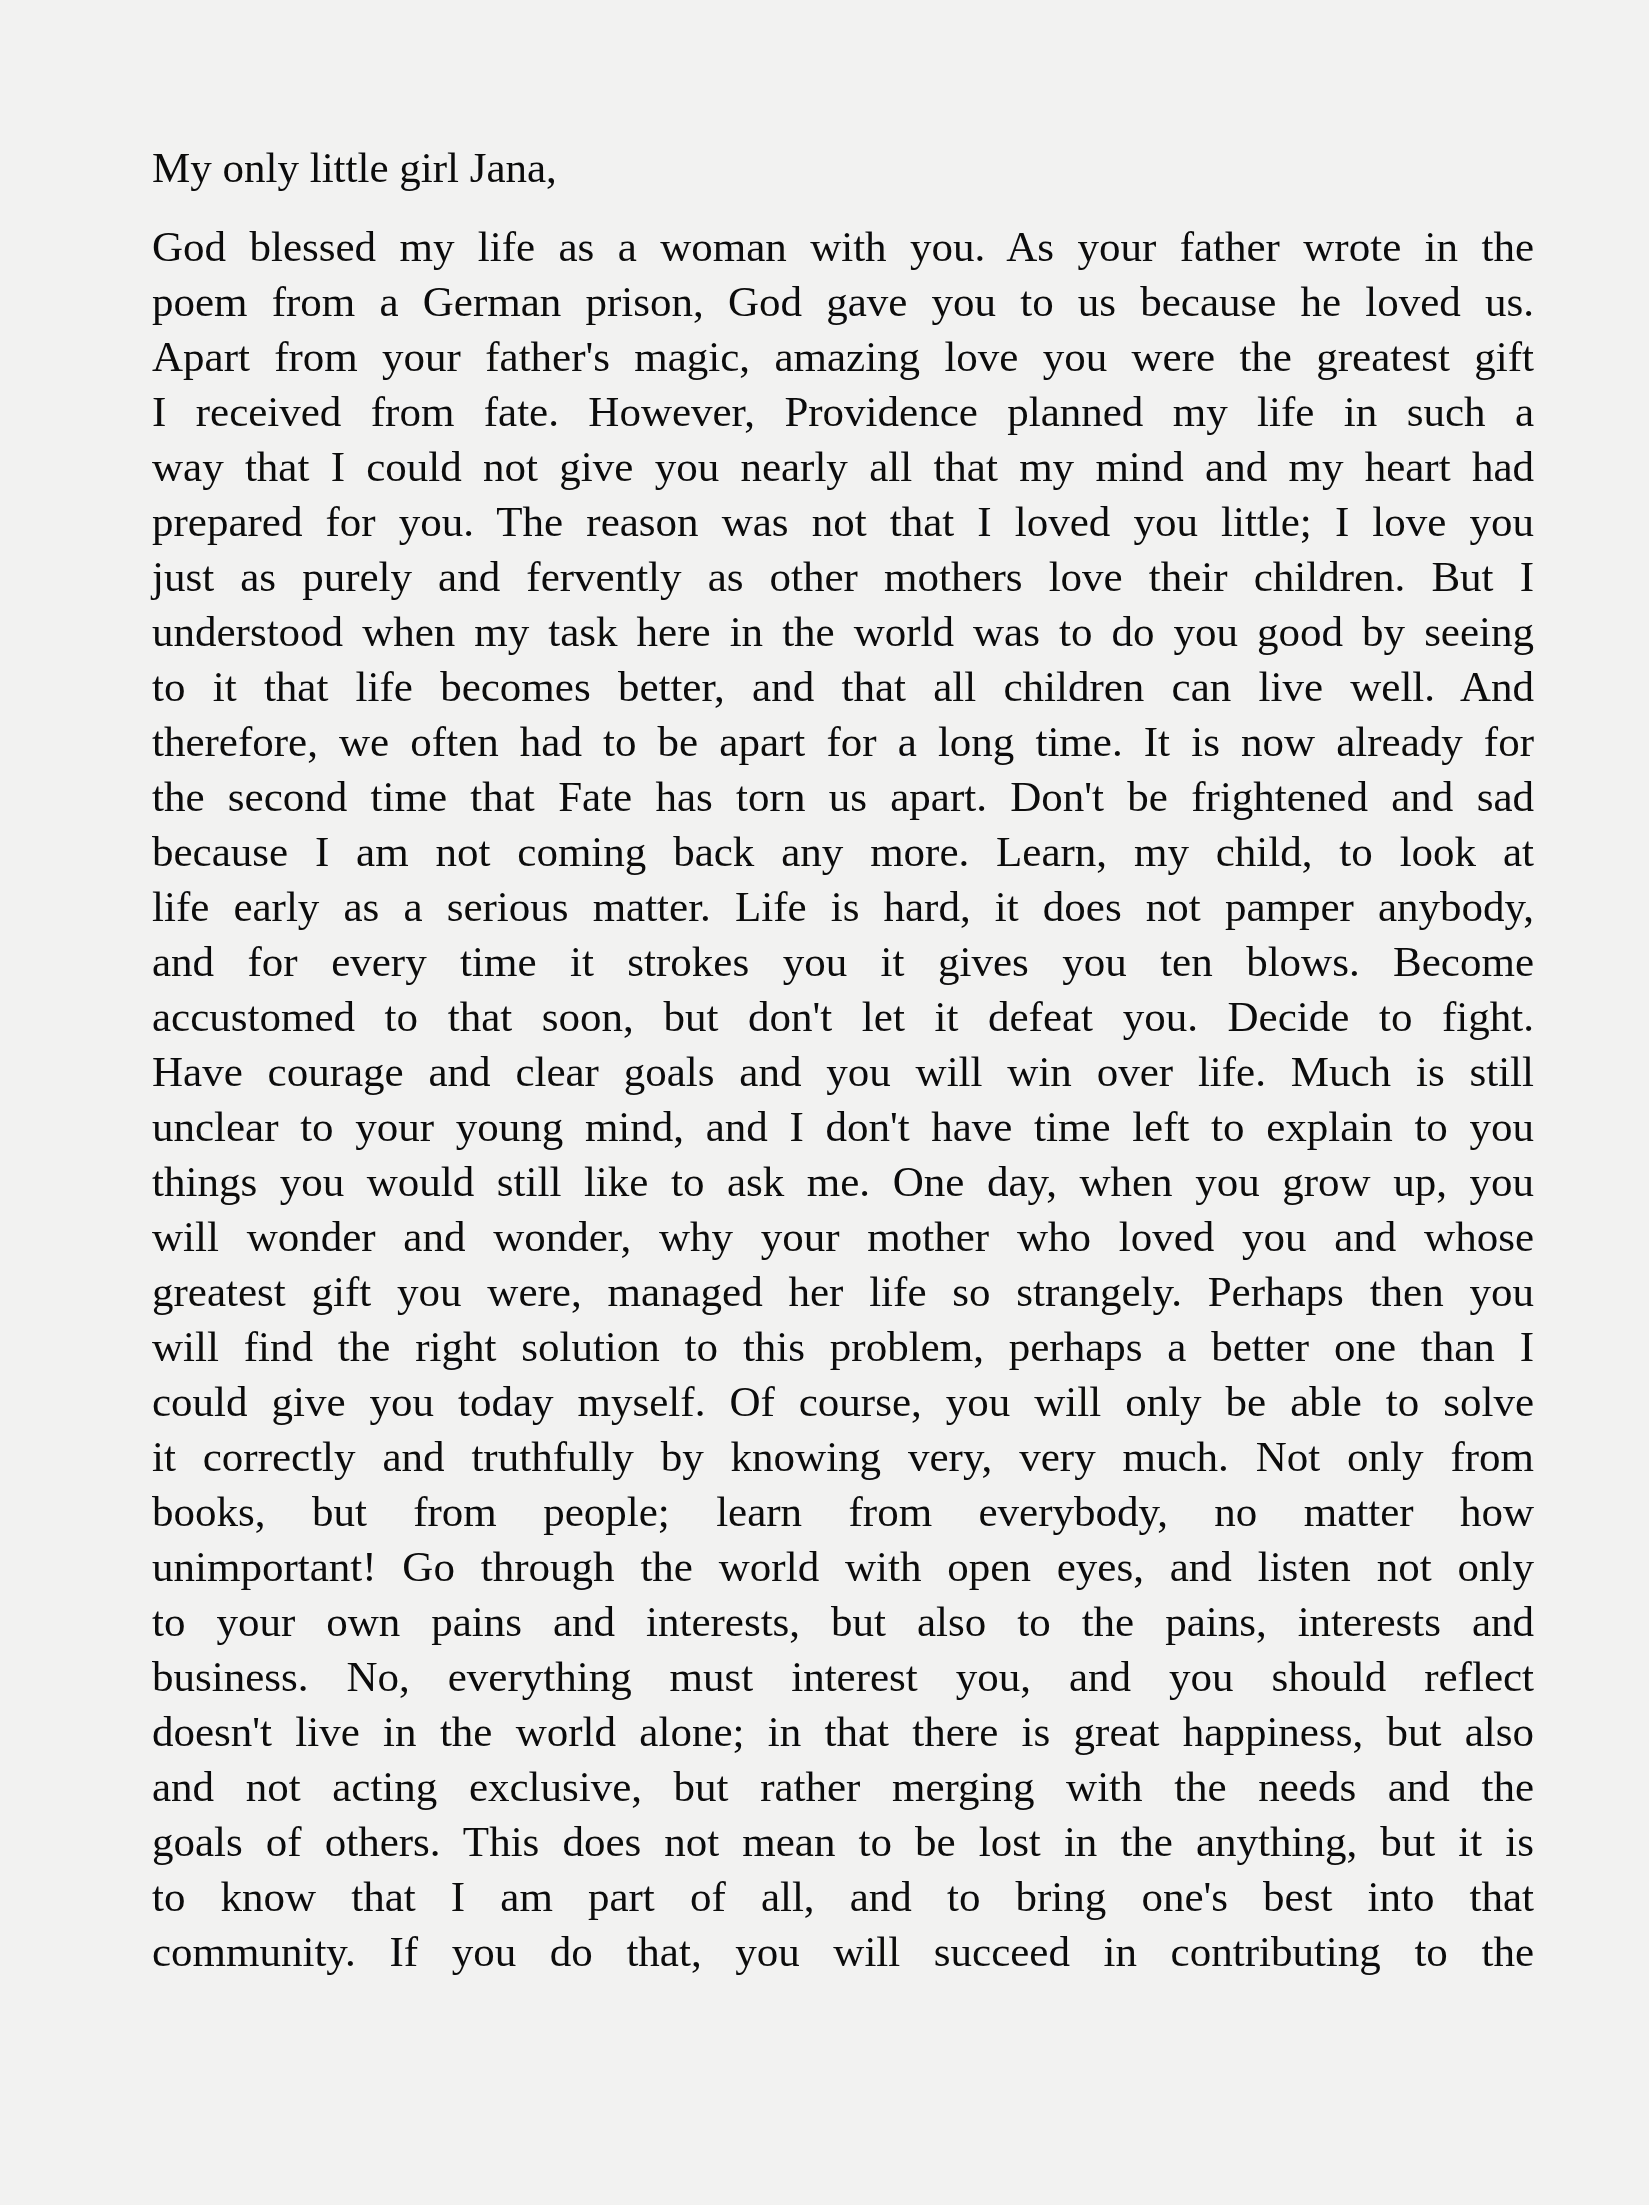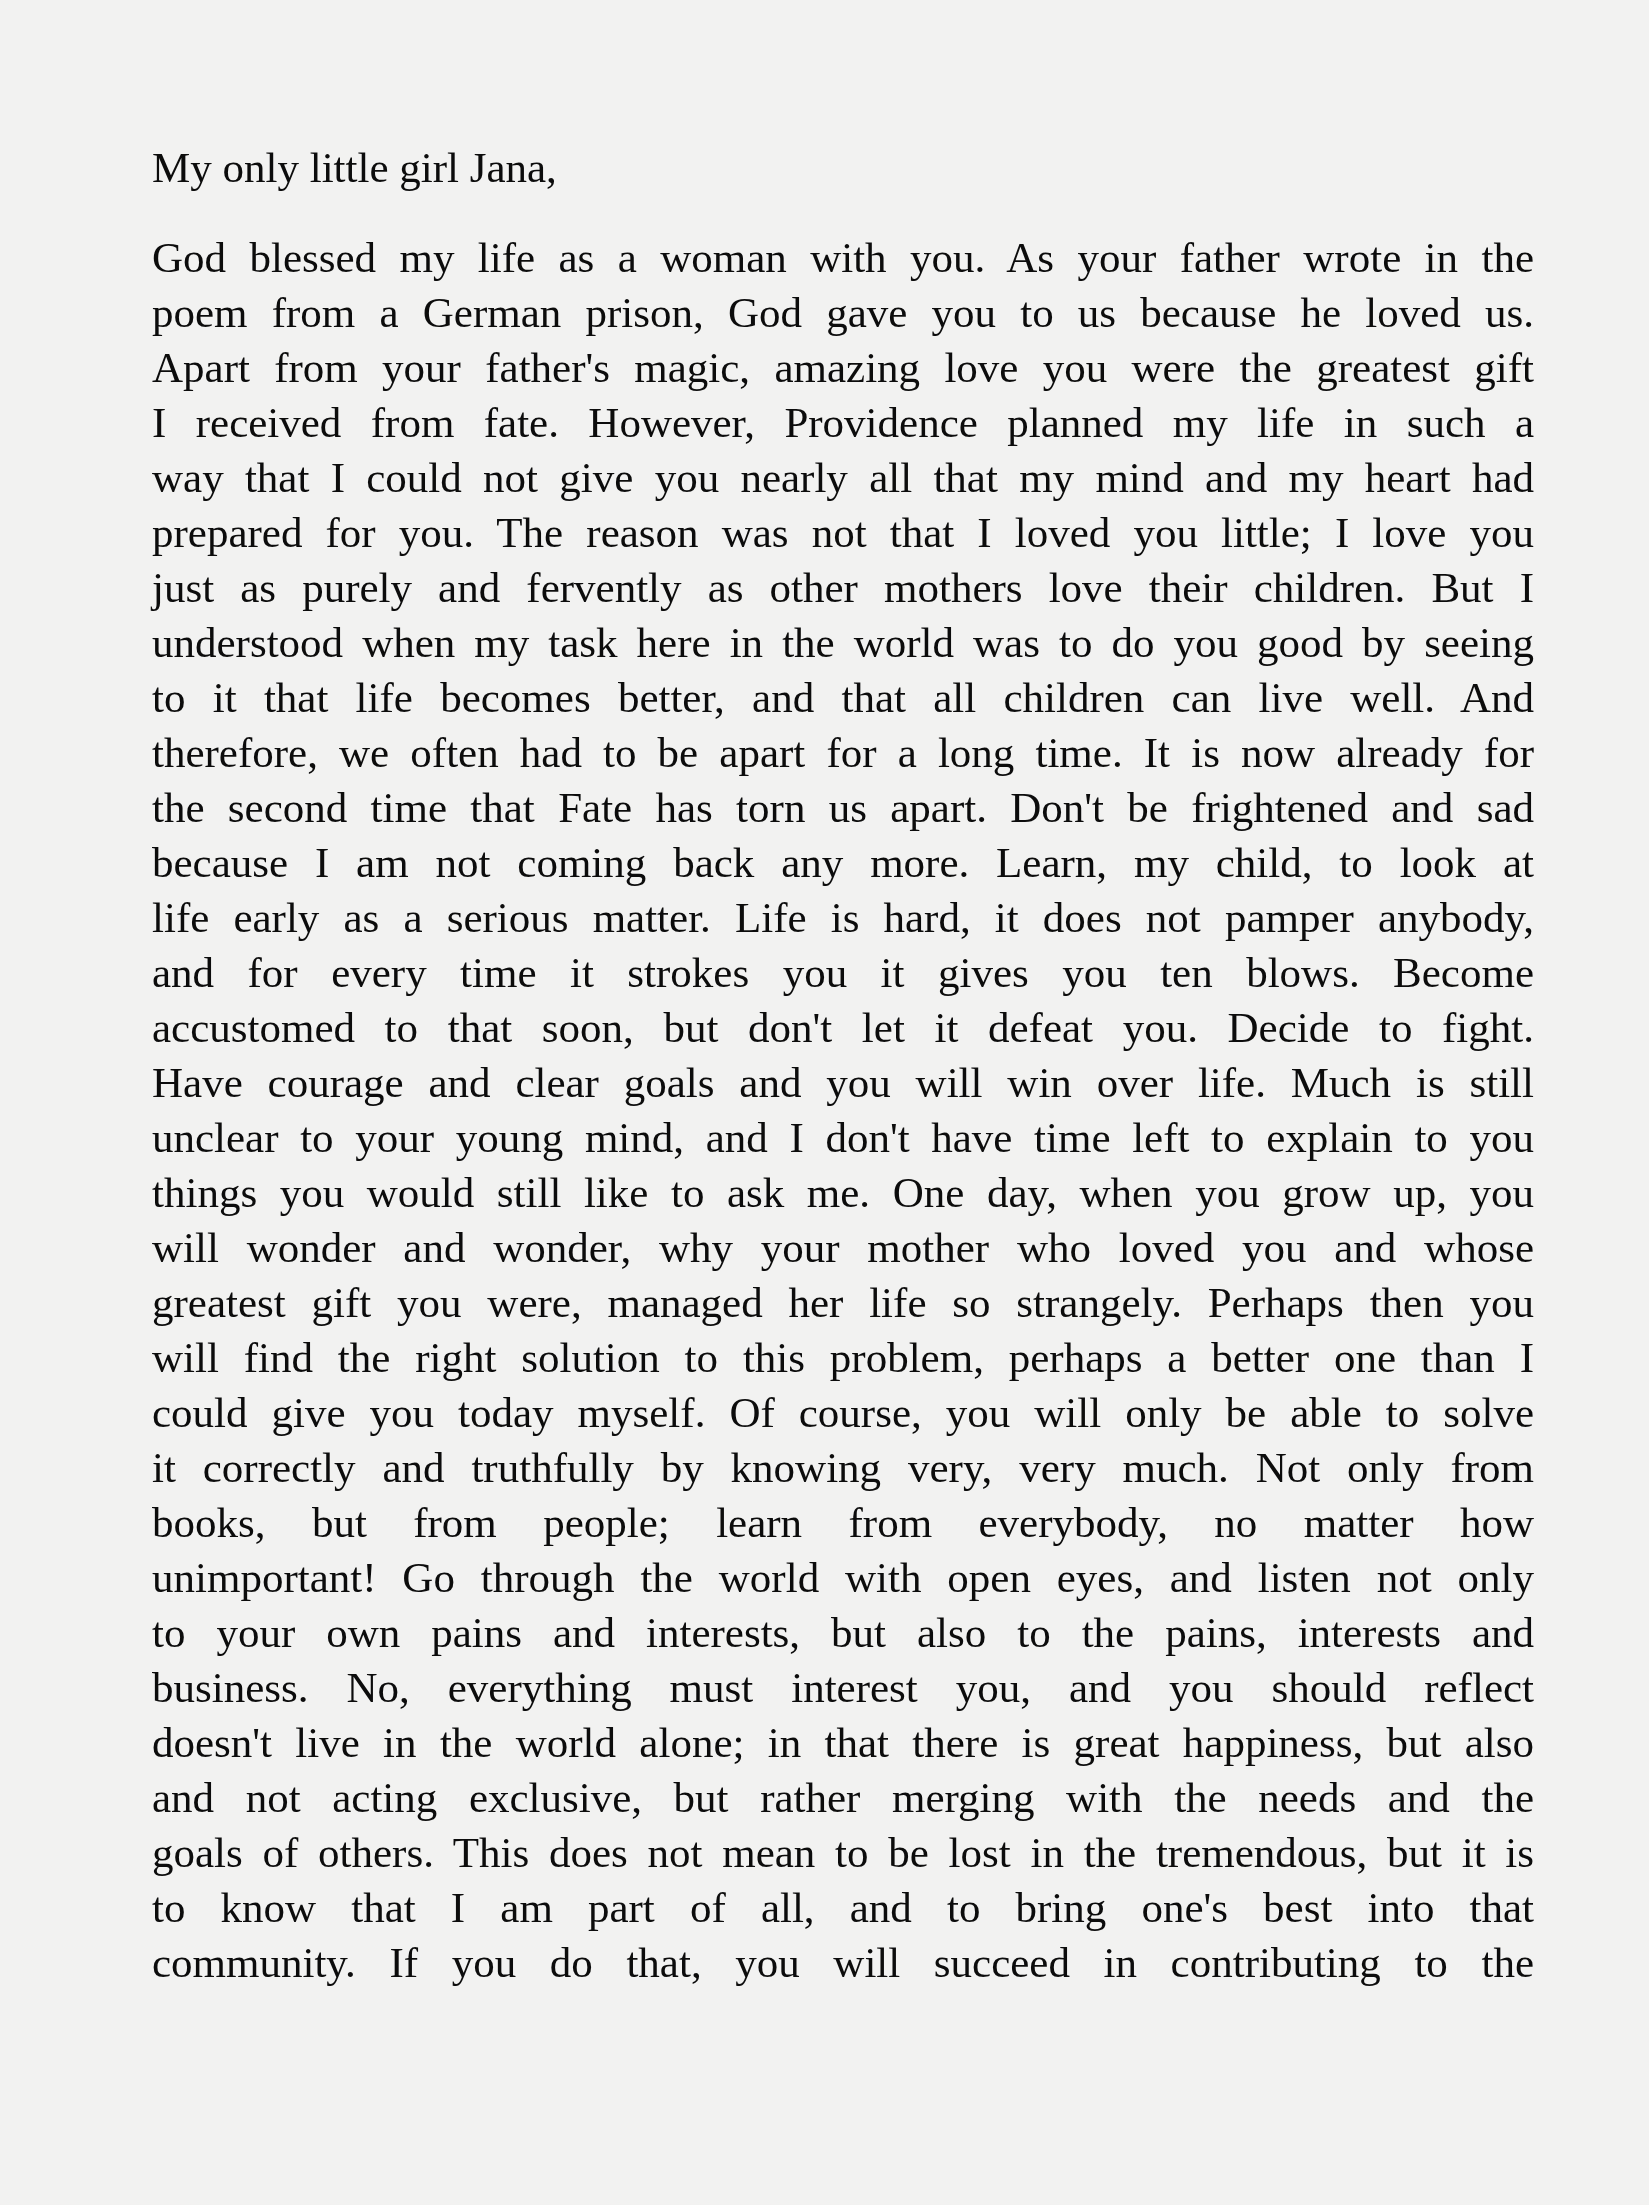--- a/index.html
+++ b/index.html
@@ -17,21 +17,21 @@
     width: 1650px;
     height: 2205px;
     padding: 140px 116px 0 152px;
     font-family: "Liberation Serif", "DejaVu Serif", serif;
     font-size: 43px;
     line-height: 55px;
     color: #0c0c0c;
   }
   .salutation {
     text-align: left;
-    margin: 0 0 35px 0;
+    margin: 0 0 24px 0;
     white-space: nowrap;
   }
   .line {
     text-align: justify;
     text-align-last: justify;
     text-justify: inter-word;
     height: 55px;
     overflow: visible;
   }
 </style>
@@ -62,17 +62,17 @@
   <div class="line">greatest gift you were, managed her life so strangely. Perhaps then you</div>
   <div class="line">will find the right solution to this problem, perhaps a better one than I</div>
   <div class="line">could give you today myself. Of course, you will only be able to solve</div>
   <div class="line">it correctly and truthfully by knowing very, very much. Not only from</div>
   <div class="line">books, but from people; learn from everybody, no matter how</div>
   <div class="line">unimportant! Go through the world with open eyes, and listen not only</div>
   <div class="line">to your own pains and interests, but also to the pains, interests and</div>
   <div class="line">business. No, everything must interest you, and you should reflect</div>
   <div class="line">doesn't live in the world alone; in that there is great happiness, but also</div>
   <div class="line">and not acting exclusive, but rather merging with the needs and the</div>
-  <div class="line">goals of others. This does not mean to be lost in the tremendous, but it is</div>
+  <div class="line">goals of others. This does not mean to be lost in the anything, but it is</div>
   <div class="line">to know that I am part of all, and to bring one's best into that</div>
   <div class="line">community. If you do that, you will succeed in contributing to the</div>
 </div>
 
 
 </body></html>

